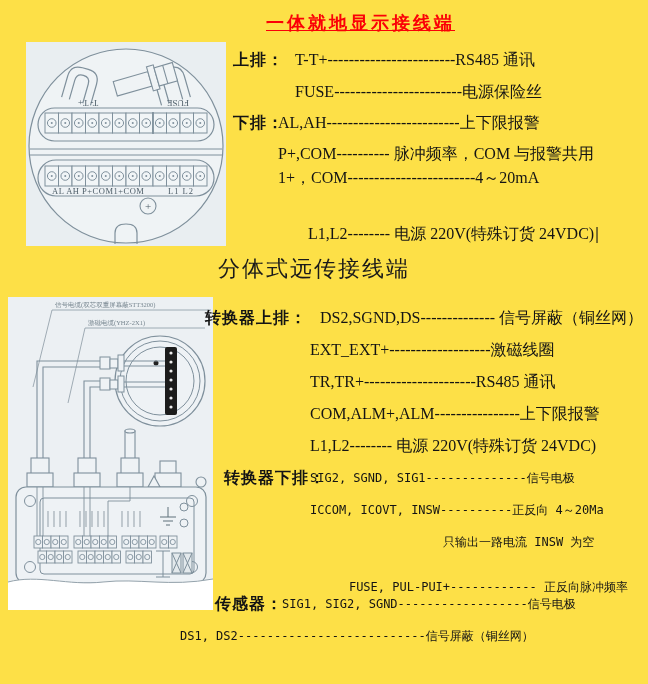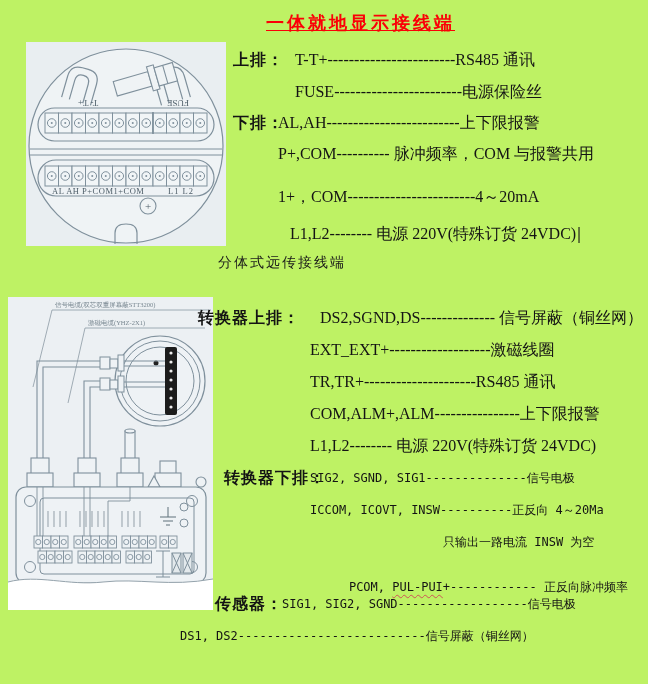--- a/index.html
+++ b/index.html
@@ -1,26 +1,26 @@
 <!DOCTYPE html>
 <html><head>
 <meta charset="utf-8">
 <style>
   html,body{margin:0;padding:0;background:#ffffff;}
-  .page{position:relative;width:648px;height:684px;background:#bef264;overflow:hidden;
+  .page{position:relative;width:648px;height:684px;background:#fde047;overflow:hidden;
         font-family:"Liberation Serif","DejaVu Serif",serif;}
   .title{position:absolute;left:266px;top:11px;font-size:18px;font-weight:bold;
          color:#fb0007;text-decoration:underline;letter-spacing:3px;white-space:pre;}
-  .h2{position:absolute;left:218px;top:254px;font-size:14px;color:#1a1a1a;
+  .h2{position:absolute;left:218px;top:254px;font-size:22px;color:#1a1a1a;
       letter-spacing:2px;white-space:pre;}
   .row{position:absolute;white-space:pre;color:#141414;text-align:center;}
   .serif{font-family:"Liberation Serif","DejaVu Serif",serif;font-size:16px;}
   .mono{font-family:"DejaVu Sans Mono","Liberation Mono",monospace;font-size:12px;}
   .lbl{font-weight:bold;letter-spacing:1px;}
-  .wavy{text-decoration:underline;text-decoration-style:wavy;
+  .wavy{text-decoration-style:wavy;
         text-decoration-color:#cc5555;text-decoration-thickness:1px;text-underline-offset:3px;}
   .cursor{font-weight:bold;margin-left:1px;}
   .fig{position:absolute;}
   svg{display:block;}
 </style>
 </head>
 <body>
 
 <div class="page">
 
@@ -102,22 +102,22 @@
 
     <path d="M89,202 V191 Q89,182 100,182 Q111,182 111,191 V202" fill="none" stroke="#7f909c" stroke-width="1.2"></path>
   </svg>
 
   <div class="row serif lbl" style="left:233px;top:50px">上排：</div>
   <div class="row serif" style="left:295px;top:50px">T-T+------------------------RS485 通讯</div>
   <div class="row serif" style="left:295px;top:82px">FUSE------------------------电源保险丝</div>
   <div class="row serif lbl" style="left:233px;top:113px">下排：</div>
   <div class="row serif" style="left:278px;top:113px">AL,AH-------------------------上下限报警</div>
   <div class="row serif" style="left:278px;top:144px">P+,COM---------- 脉冲频率，COM 与报警共用</div>
-  <div class="row serif" style="left:278px;top:187px">1+，COM------------------------4～20mA</div>
-  <div class="row serif" style="left:274px;top:206px">
+  <div class="row serif" style="left:278px;top:168px">1+，COM------------------------4～20mA</div>
+  <div class="row serif" style="left:292px;top:206px">
     <span>L1,L2-------- 电源 220V(特殊订货 24VDC)</span><span class="cursor">|</span>
   </div>
 
   <div class="h2">分体式远传接线端</div>
 
   <svg class="fig" style="left:8px;top:295px" width="205" height="315" viewBox="0 0 205 315">
     <rect x="0" y="2" width="205" height="290" fill="#ecf0f3"></rect>
 
     <g>
       <text x="47" y="12" font-size="6.5" fill="#76858f">信号电缆(双芯双重屏幕蔽STT3200)</text>
@@ -270,30 +270,30 @@
         <rect x="175" y="258" width="9" height="20"></rect>
           <line x1="175" y1="258" x2="184" y2="278"></line>
           <line x1="184" y1="258" x2="175" y2="278"></line>
       </g>
     </g>
 
     <path d="M0,287 C30,279 60,291 95,287 C130,283 162,292 205,284 L205,315 L0,315 Z" fill="#ffffff"></path>
     <path d="M0,287 C30,279 60,291 95,287 C130,283 162,292 205,284" fill="none" stroke="#95a3ac" stroke-width="1"></path>
   </svg>
 
-  <div class="row serif lbl" style="left:198px;top:308px">转换器上排：</div>
+  <div class="row serif lbl" style="left:205px;top:308px">转换器上排：</div>
   <div class="row serif" style="left:320px;top:308px">DS2,SGND,DS-------------- 信号屏蔽（铜丝网）</div>
   <div class="row serif" style="left:310px;top:340px">EXT_EXT+-------------------激磁线圈</div>
   <div class="row serif" style="left:310px;top:372px">TR,TR+---------------------RS485 通讯</div>
   <div class="row serif" style="left:310px;top:404px">COM,ALM+,ALM----------------上下限报警</div>
   <div class="row serif" style="left:310px;top:436px">L1,L2-------- 电源 220V(特殊订货 24VDC)</div>
   <div class="row serif lbl" style="left:224px;top:468px">转换器下排：</div>
   <div class="row mono" style="left:310px;top:470px">SIG2, SGND, SIG1--------------信号电极</div>
   <div class="row mono" style="left:310px;top:502px">ICCOM, ICOVT, INSW----------正反向 4～20Ma</div>
   <div class="row mono" style="left:443px;top:534px">只输出一路电流 INSW 为空</div>
   <div class="row mono" style="left:320px;top:565px">
-    <span>PCOM, </span><span class="wavy">PUL-PUI</span><span>+------------ 正反向脉冲频率</span>
+    <span>FUSE, </span><span class="wavy">PUL-PUI</span><span>+------------ 正反向脉冲频率</span>
   </div>
   <div class="row serif lbl" style="left:215px;top:594px">传感器：</div>
   <div class="row mono" style="left:282px;top:596px">SIG1, SIG2, SGND------------------信号电极</div>
   <div class="row mono" style="left:180px;top:628px">DS1, DS2--------------------------信号屏蔽（铜丝网）</div>
 
 </div>
 
 </body></html>

